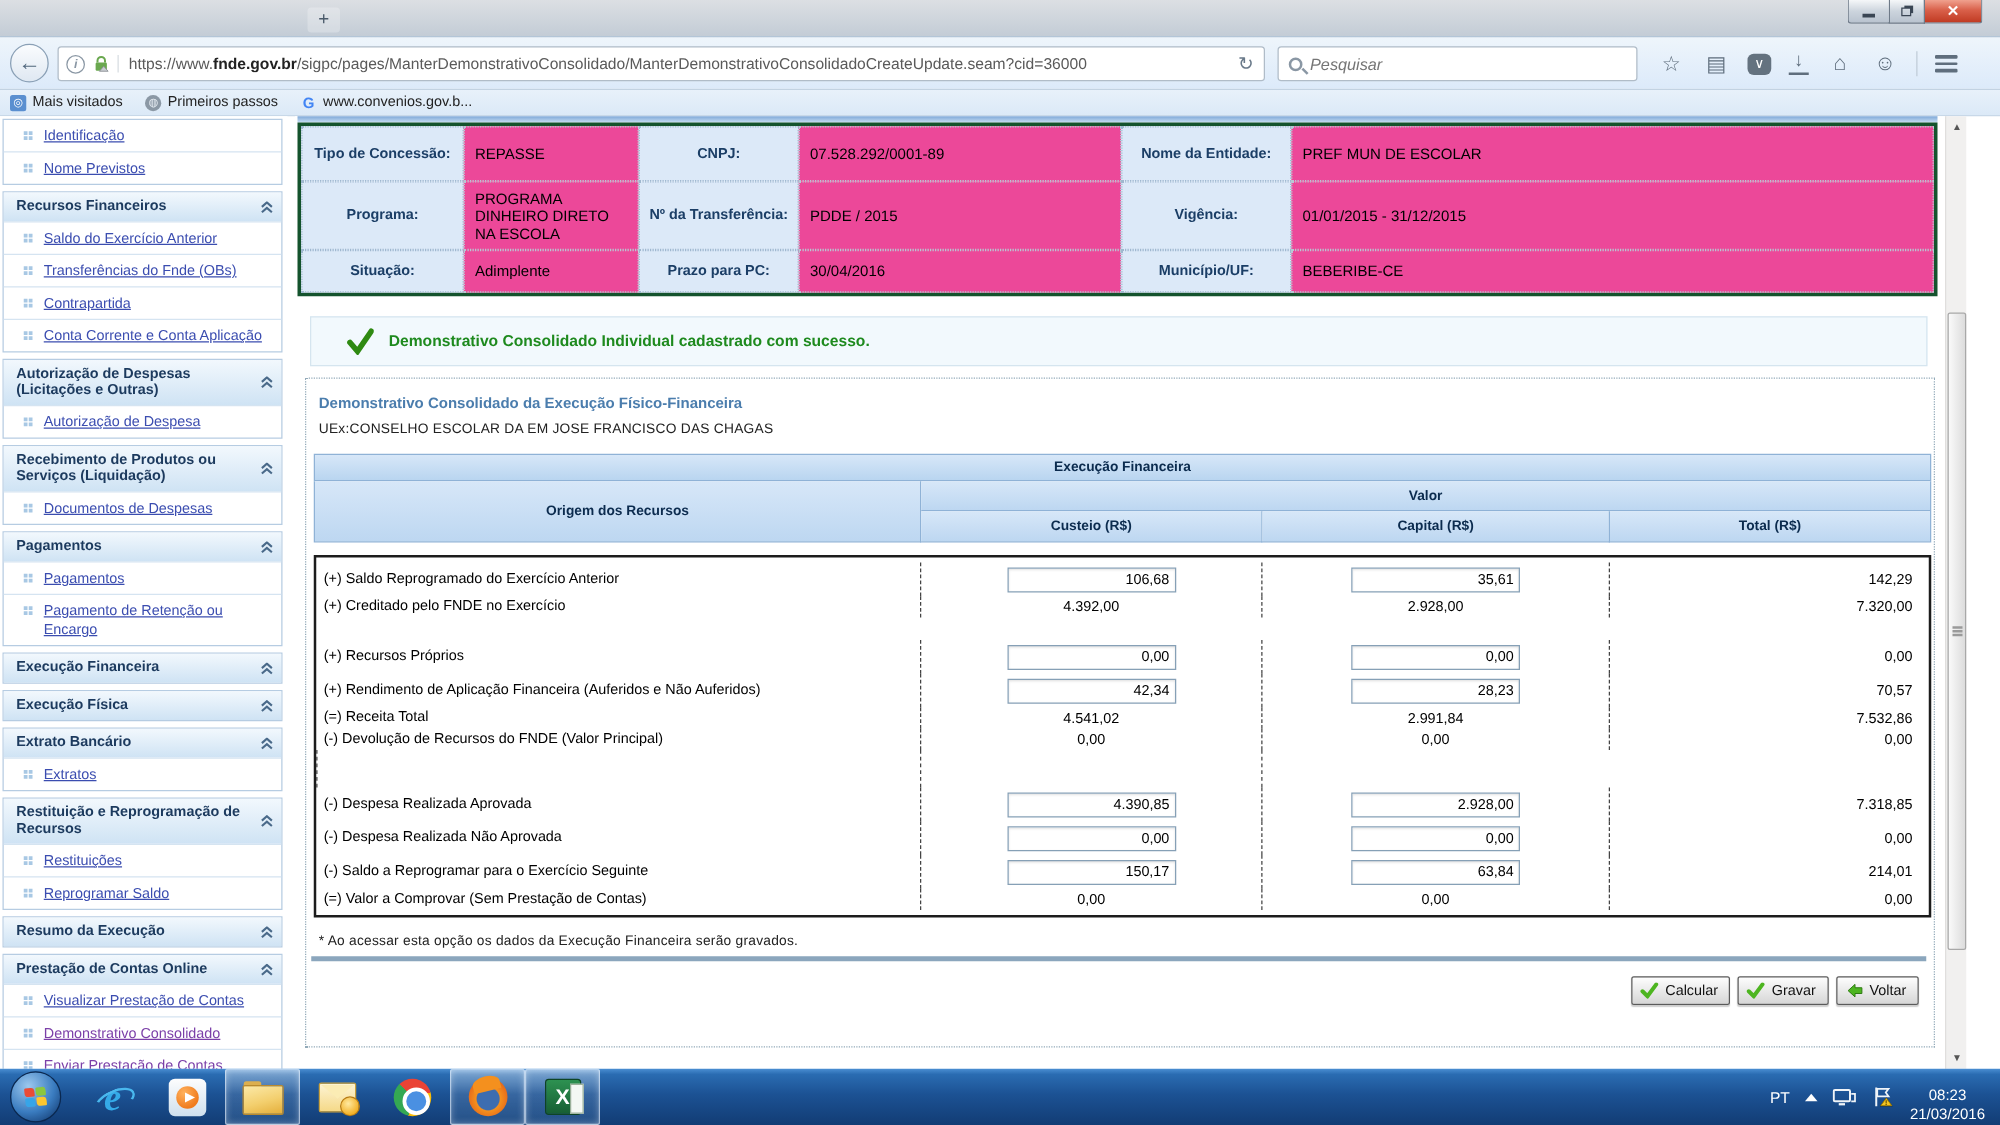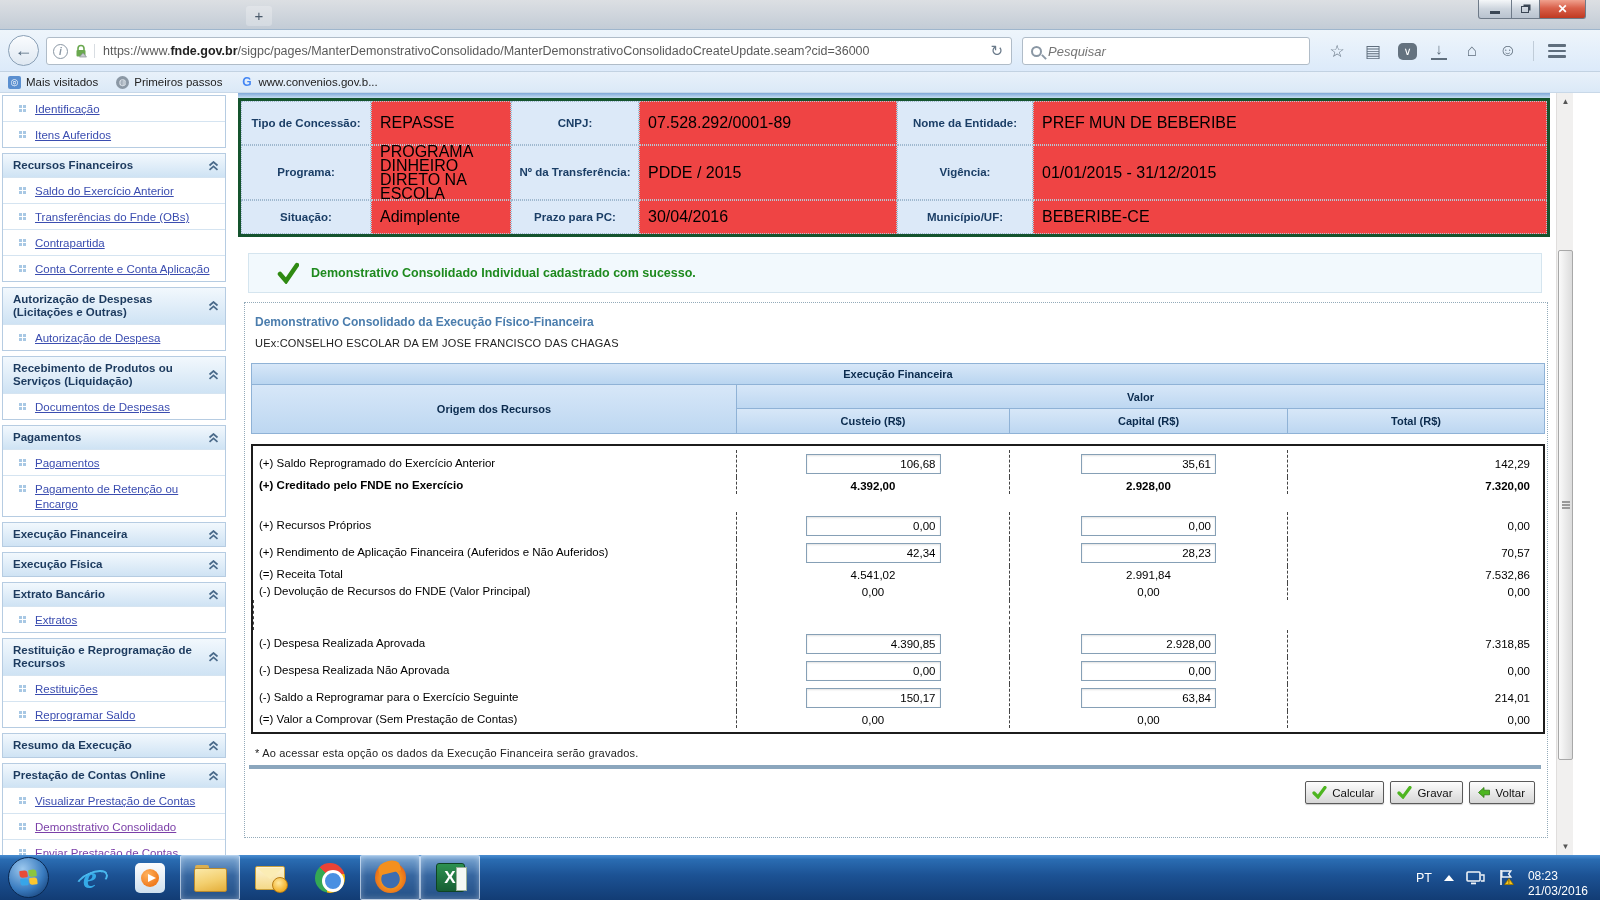--- a/index.html
+++ b/index.html
@@ -72,21 +72,21 @@
   .sb-link { font-size:11.5px; color:#3b4db0; text-decoration:underline; cursor:pointer; }
   .sb-link.visited { color:#7b3fa8; }
 
   
   #main { position:absolute; left:236px; top:93px; width:1320px; height:762px; background:#fff; }
   #top-strip { position:absolute; left:2px; top:0; width:1312px; height:5px; background:linear-gradient(#7fa8d8,#c6ddf2); }
   #info-table { position:absolute; left:2px; top:5px; width:1312px; border:3px solid #14532d;
     display:grid; grid-template-columns:130px 140px 128px 258px 136px 1fr; grid-template-rows:44px 55px 34px; }
   .it-label { background:#dce9f8; color:#1b3e66; font-weight:bold; font-size:11.5px; display:flex;
     align-items:center; justify-content:center; text-align:center; border:1px dotted #9fb8cf; padding:2px 4px; line-height:13px; }
-  .it-value { background:#ef4444; color:#000; font-size:16px; display:flex; align-items:center;
+  .it-value { background:#ec4899; color:#000; font-size:12px; display:flex; align-items:center;
     border:1px dotted #b8c8d4; padding:12px 8px; line-height:14px; }
 
   #success-box { position:absolute; left:12px; top:160px; width:1294px; height:40px; background:#f2f9fd;
     border:1px solid #d5e5ef; display:flex; align-items:center; padding-left:28px; gap:12px; }
   #success-text { color:#1e8a1e; font-weight:bold; font-size:12.5px; }
 
   #panel { position:absolute; left:8px; top:209px; width:1304px; height:536px; border:1px dotted #93aab9; background:#fff; }
   #panel-title { position:absolute; left:10px; top:12px; font-size:12px; font-weight:bold; color:#4b7dad; }
   #panel-uex { position:absolute; left:10px; top:34px; font-size:11px; color:#222; letter-spacing:0.2px; }
 
@@ -168,21 +168,21 @@
     background:radial-gradient(circle at 50% 55%, #3d6db0 0 38%, #f4901e 42%, #e3651a 75%, #c44d12 100%); position:relative; }
   .icon-firefox::after { content:""; position:absolute; left:3px; top:-1px; width:22px; height:12px;
     background:#f4901e; border-radius:50% 50% 0 0; transform:rotate(-14deg); }
   .icon-excel { width:29px; height:29px; background:linear-gradient(#2d9151,#175e33); border:1px solid #0e4424; border-radius:3px;
     color:#fff; font-weight:bold; font-size:17px; display:flex; align-items:center; justify-content:center; position:relative; }
   .icon-excel::after { content:""; position:absolute; right:-3px; top:3px; width:9px; height:22px; background:#f4f8f4; border:1px solid #9ab09a; }
 
   #tray { position:absolute; right:6px; top:0; height:45px; display:flex; align-items:center; gap:12px; color:#fff; }
   #tray-lang { font-size:12.5px; }
   #tray-caret { width:0; height:0; border-left:5px solid transparent; border-right:5px solid transparent; border-bottom:6px solid #fff; }
-  #tray-clock { text-align:left; font-size:12px; line-height:15px; padding-right:6px;margin-top:12px; }
+  #tray-clock { text-align:center; font-size:12px; line-height:15px; padding-right:6px;margin-top:12px; }
 
   
   .svgic { display:inline-flex; align-items:center; justify-content:center; }
 </style>
 </head>
 <body>
 
 <div id="screen">
 
   <div id="titlebar">
@@ -247,21 +247,21 @@
       </div>
       <div class="bm">
         <span class="bm-ic google-icon">G</span>
         <span>www.convenios.gov.b...</span>
       </div>
     </div>
 
   <div id="sidebar">
       <div class="sb-group">
         <div class="sb-item"><span class="bullet"></span><span class="sb-link">Identificação</span></div>
-        <div class="sb-item"><span class="bullet"></span><span class="sb-link">Itens Auferidos</span></div>
+        <div class="sb-item"><span class="bullet"></span><span class="sb-link">Nome Previstos</span></div>
       </div>
       <div class="sb-group">
         <div class="sb-head">
           <span>Recursos Financeiros</span>
           <span class="svgic">
             <svg width="11" height="10" viewBox="0 0 11 10">
               <path d="M1.5 4.5 L5.5 1 L9.5 4.5" fill="none" stroke="#4a6a8a" stroke-width="1.7"></path>
               <path d="M1.5 8.8 L5.5 5.3 L9.5 8.8" fill="none" stroke="#4a6a8a" stroke-width="1.7"></path>
             </svg>
           </span>
@@ -383,21 +383,21 @@
     </div>
 
   <div id="main">
     <div id="top-strip"></div>
     <div id="info-table">
         <div class="it-label">Tipo de Concessão:</div>
         <div class="it-value">REPASSE</div>
         <div class="it-label">CNPJ:</div>
         <div class="it-value">07.528.292/0001-89</div>
         <div class="it-label">Nome da Entidade:</div>
-        <div class="it-value">PREF MUN DE BEBERIBE</div>
+        <div class="it-value">PREF MUN DE ESCOLAR</div>
         <div class="it-label">Programa:</div>
         <div class="it-value">PROGRAMA DINHEIRO DIRETO NA ESCOLA</div>
         <div class="it-label">Nº da Transferência:</div>
         <div class="it-value">PDDE / 2015</div>
         <div class="it-label">Vigência:</div>
         <div class="it-value">01/01/2015 - 31/12/2015</div>
         <div class="it-label">Situação:</div>
         <div class="it-value">Adimplente</div>
         <div class="it-label">Prazo para PC:</div>
         <div class="it-value">30/04/2016</div>
@@ -431,21 +431,21 @@
             <div class="frow" style="height: 27px;">
               <div class="fc-label">(+) Saldo Reprogramado do Exercício Anterior</div>
               <div class="fc-val">
                 <input class="num-input" type="text" value="106,68" style="">
               </div>
               <div class="fc-val">
                 <input class="num-input" type="text" value="35,61" style="">
               </div>
               <div class="fc-total">142,29</div>
             </div>
-            <div class="frow" style="height: 17px; font-weight: bold;">
+            <div class="frow" style="height: 17px;">
               <div class="fc-label">(+) Creditado pelo FNDE no Exercício</div>
               <div class="fc-val">4.392,00</div>
               <div class="fc-val">2.928,00</div>
               <div class="fc-total">7.320,00</div>
             </div>
             <div class="frow" style="height: 27px; margin-top: 18px;">
               <div class="fc-label">(+) Recursos Próprios</div>
               <div class="fc-val">
                 <input class="num-input" type="text" value="0,00" style="">
               </div>

